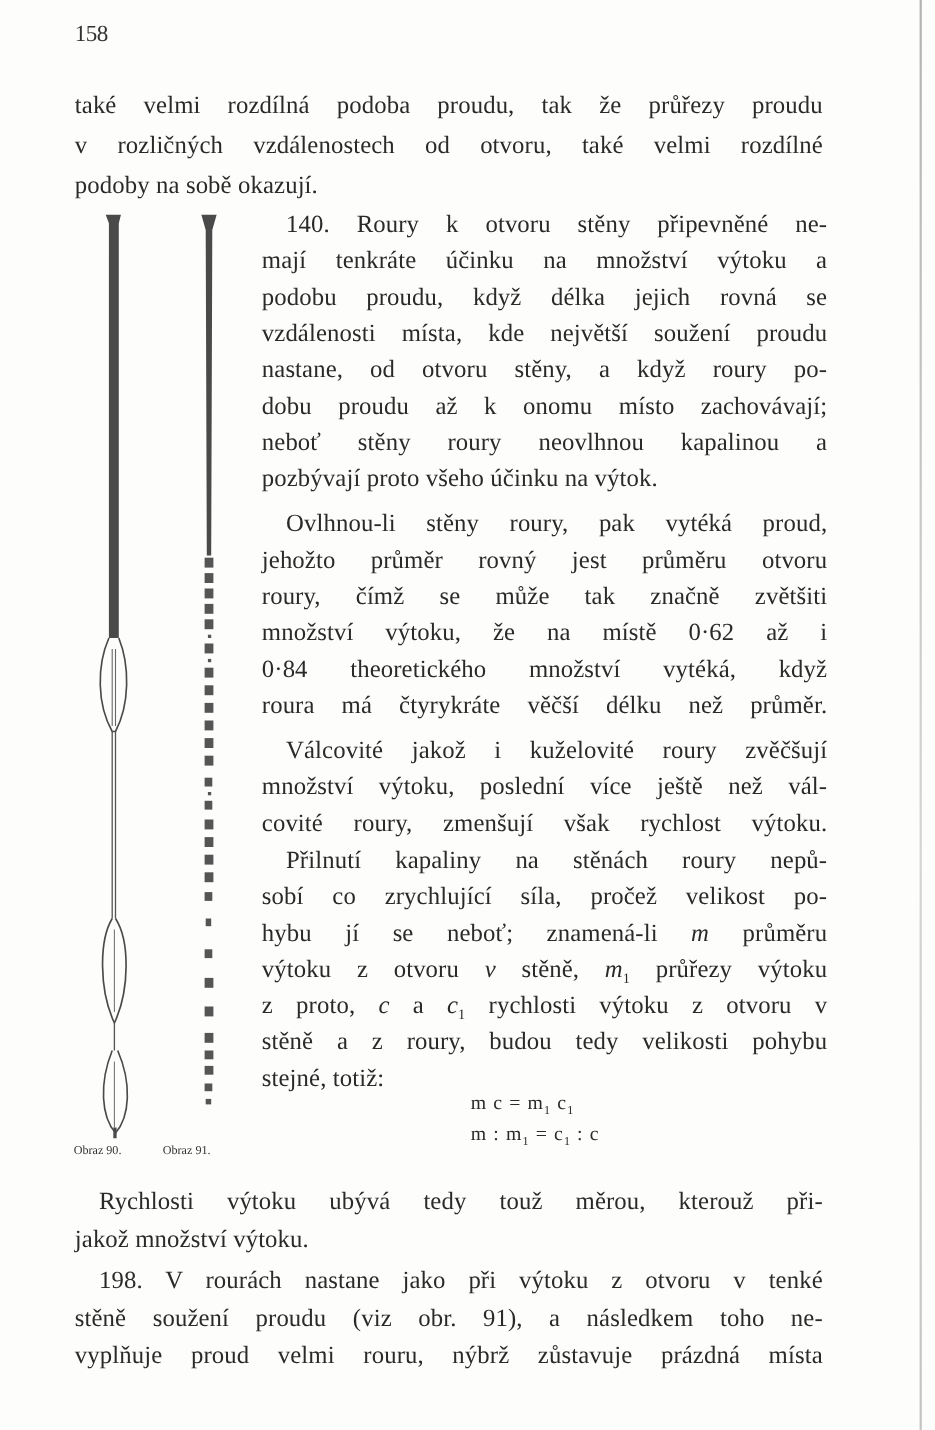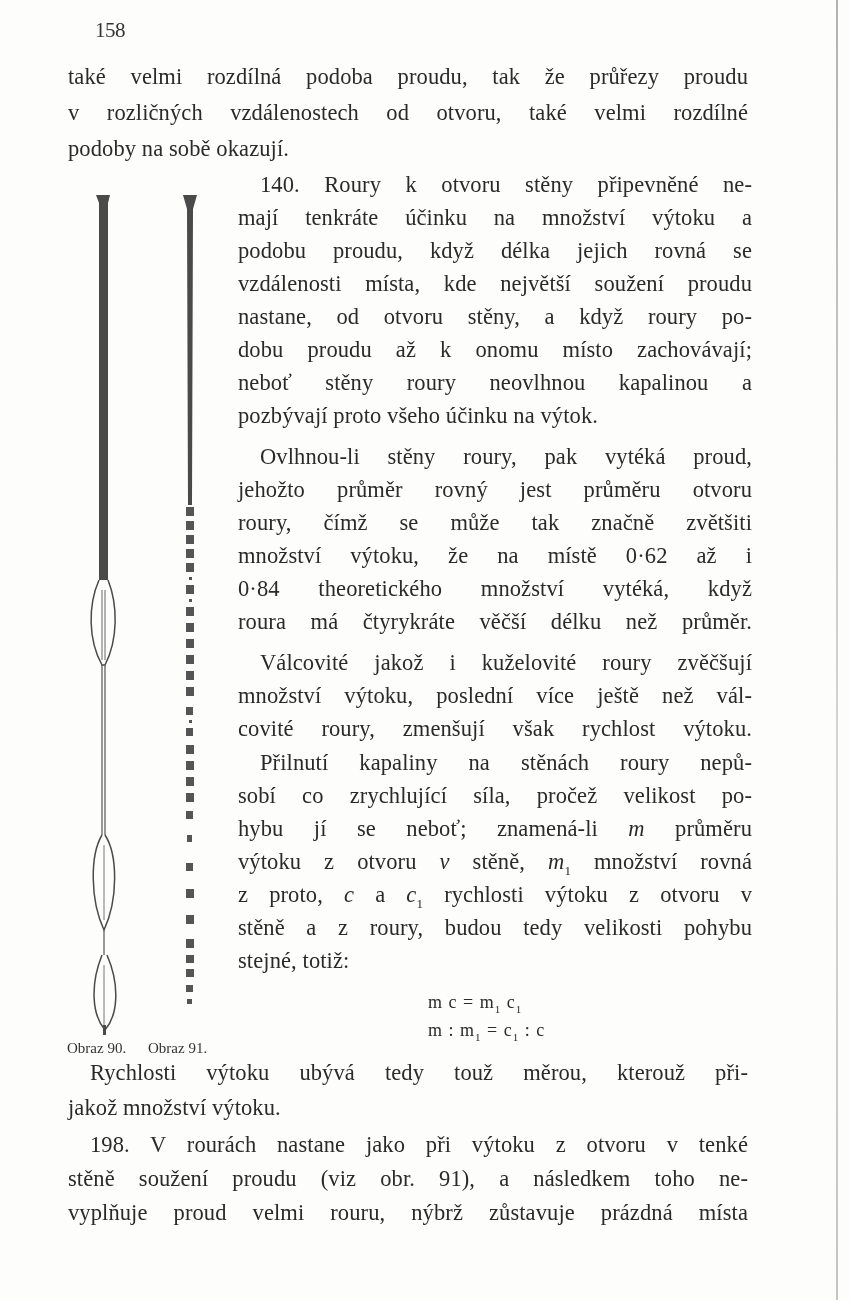--- a/index.html
+++ b/index.html
@@ -10,33 +10,34 @@
       font-family: "Liberation Serif", "DejaVu Serif", serif;
       color: #2a2a2a;
     }
     .page-edge {
       position: absolute; left: 836px; top: 0; width: 2px; height: 1300px;
       background: linear-gradient(#9a9a9a, #c8c8c8 60%, #b0b0b0);
       opacity: .75;
     }
     .page-number {
       position: absolute; left: 68px; top: 18px;
-      font-size: 21px; letter-spacing: -0.5px; color: #333; margin-left: 27px;
+      font-size: 21px; letter-spacing: -0.5px; color: #333;
     }
     .line {
       position: absolute; white-space: nowrap;
       font-size: 22.5px; line-height: 30px;
       letter-spacing: 0.1px;
+      margin-top: 19px;
     }
     .full { left: 68px; width: 680px; }
     .col  { left: 238px; width: 514px; }
     .just { text-align: justify; text-align-last: justify; }
     .indent { padding-left: 22px; box-sizing: border-box; }
     .caption {
-      position: absolute; top: 1040px; font-size: 15px; color: #333;
+      position: absolute; top: 1040px; font-size: 11px; color: #333;
       font-family: "Liberation Serif", serif;
     }
     .eq {
       position: absolute; left: 428px; font-size: 18px;
       font-family: "Liberation Serif", serif; letter-spacing: 1px;
     }
     .eq sub { font-size: 11px; }
     .fig { position: absolute; }
     i { font-style: italic; }
   </style>
@@ -67,21 +68,21 @@
 <div class="line col just" style="top:574px">0·84 theoretického množství vytéká, když</div>
 <div class="line col just" style="top:607px">roura má čtyrykráte věčší délku než průměr.</div>
 
 <div class="line col just indent" style="top:648px">Válcovité jakož i kuželovité roury zvěčšují</div>
 <div class="line col just" style="top:681px">množství výtoku, poslední více ještě než vál-</div>
 <div class="line col just" style="top:714px">covité roury, zmenšují však rychlost výtoku.</div>
 
 <div class="line col just indent" style="top:748px">Přilnutí kapaliny na stěnách roury nepů-</div>
 <div class="line col just" style="top:781px">sobí co zrychlující síla, pročež velikost po-</div>
 <div class="line col just" style="top:814px"><span>hybu jí se neboť; znamená-li </span><i>m</i><span> průměru</span></div>
-<div class="line col just" style="top:847px"><span>výtoku z otvoru </span><i>v</i><span> stěně, </span><i>m</i><sub style="font-size:13px">1</sub><span> množství rovná</span></div>
+<div class="line col just" style="top:847px"><span>výtoku z otvoru </span><i>v</i><span> stěně, </span><i>m</i><sub style="font-size:13px">1</sub><span> průřezy výtoku</span></div>
 <div class="line col just" style="top:880px"><span>z proto, </span><i>c</i><span> a </span><i>c</i><sub style="font-size:13px">1</sub><span> rychlosti výtoku z otvoru v</span></div>
 <div class="line col just" style="top:913px">stěně a z roury, budou tedy velikosti pohybu</div>
 <div class="line col" style="top:946px">stejné, totiž:</div>
 
 <div class="eq" style="top:992px"><span>m  c  = m</span><sub>1</sub><span> c</span><sub>1</sub></div>
 <div class="eq" style="top:1020px"><span>m : m</span><sub>1</sub><span> = c</span><sub>1</sub><span> : c</span></div>
 
 <svg class="fig" style="left:80px;top:195px" width="60" height="840" viewBox="0 0 60 840">
   <path d="M16 0 L30 0 L28 8 L28 385 L19 385 L19 8 Z" fill="#4a4a4a"></path>
   <path d="M19 385 C 8 410, 8 445, 22 470 L 25 470 C 38 445, 38 410, 28 385" fill="none" stroke="#4a4a4a" stroke-width="1.5"></path>

